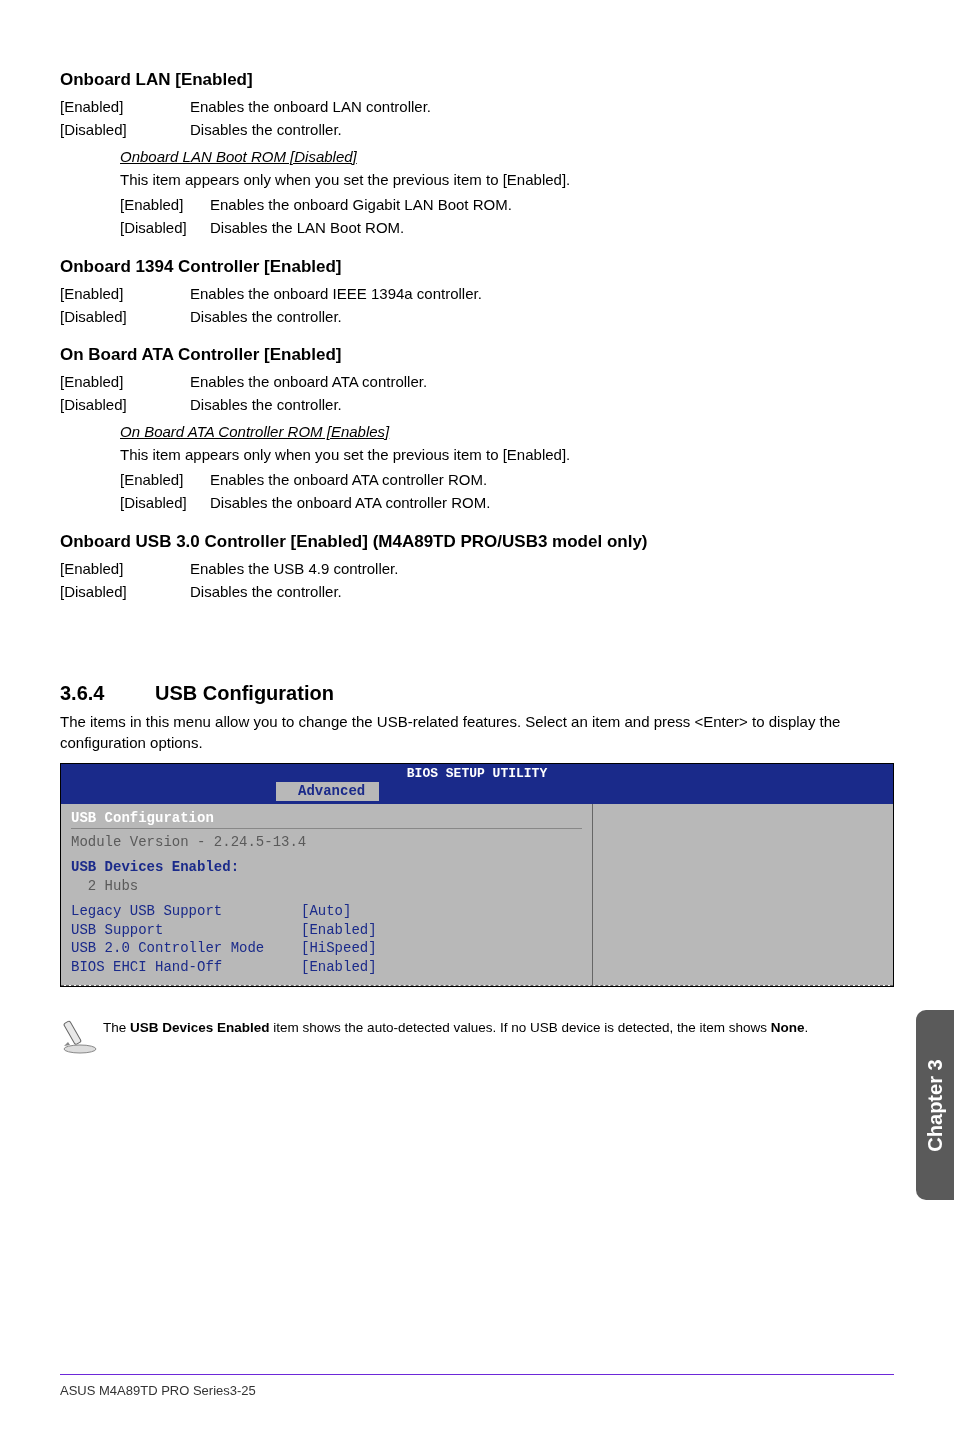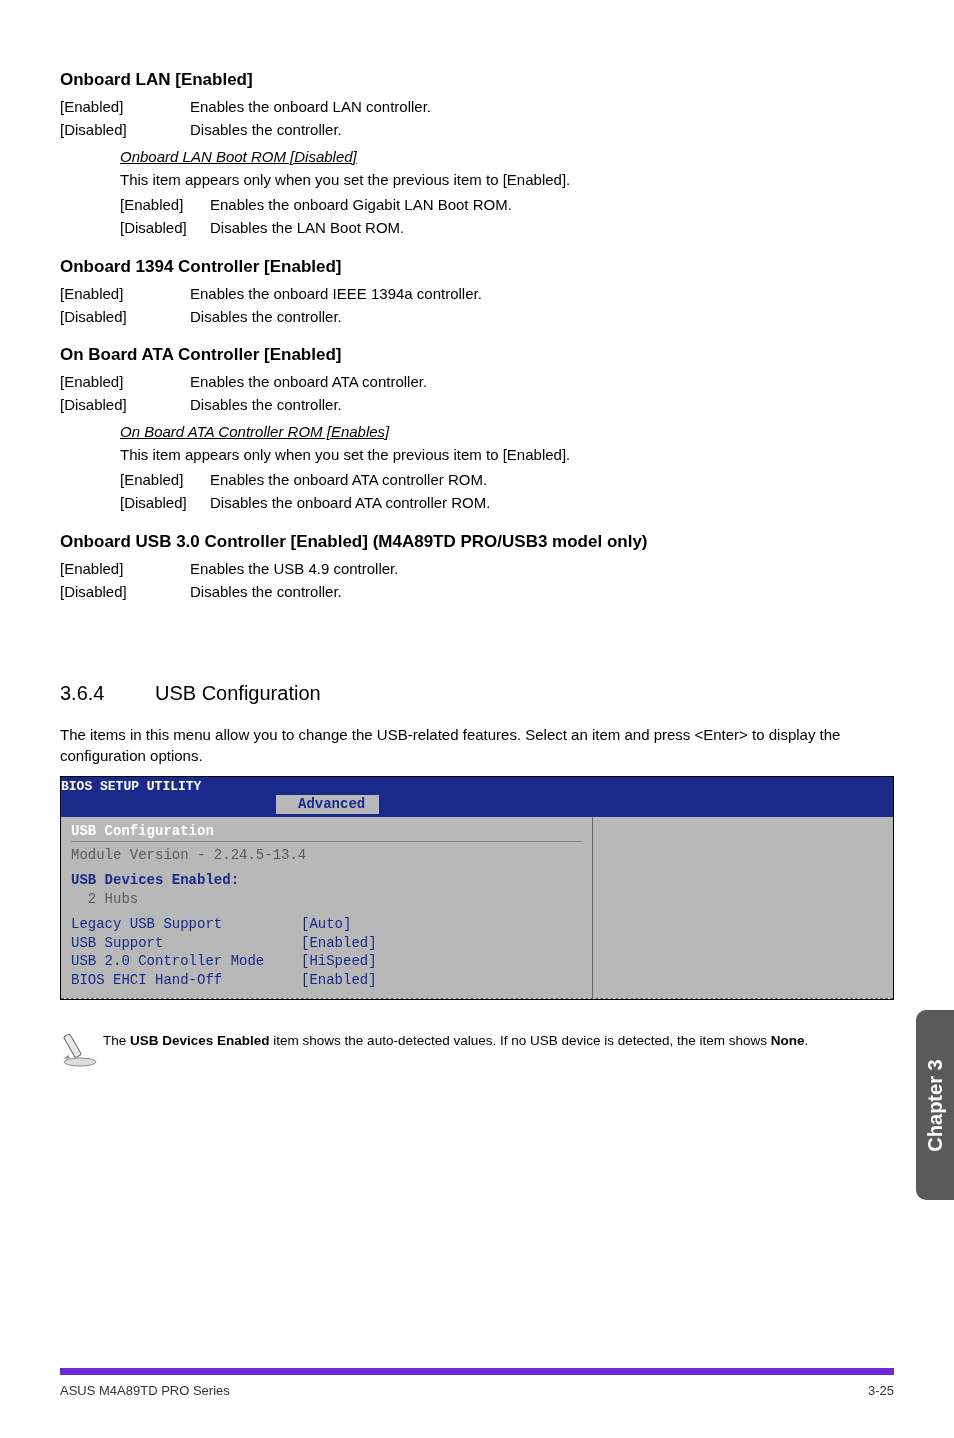--- a/index.html
+++ b/index.html
@@ -31,41 +31,42 @@
     text-decoration: underline;
     font-size: 15px;
     margin-bottom: 4px;
   }
   .sub-text { font-size: 15px; margin-bottom: 4px; line-height: 1.4; }
   .sub-kv { display: flex; font-size: 15px; line-height: 1.5; }
   .sub-kv .skey { width: 90px; flex-shrink: 0; }
   .sub-kv .sval { flex: 1; }
   .section-gap { margin-top: 18px; }
   .h2-heading {
-    font-weight: normal;
+    font-weight: bold;
     font-size: 20px;
-    margin-bottom: 19px;
+    margin-bottom: 6px;
   }
   .h2-num { display: inline-block; width: 95px; }
   .body-text { font-size: 15px; line-height: 1.4; margin-bottom: 10px; }
 
   .bios-box {
     border: 1px solid #000;
     background: #fff;
     font-family: "Courier New", monospace;
     font-size: 14px;
     margin-top: 6px;
   }
   .bios-header {
     background: #1a2a8a;
     color: #fff;
     height: 40px;
     position: relative;
   }
   .bios-title {
+    text-align: center;
     font-weight: bold;
     font-size: 13px;
     padding-top: 2px;
   }
   .bios-tab {
     position: absolute;
     left: 215px;
     top: 18px;
     background: #b8b8b8;
     color: #1a2a8a;
@@ -130,26 +131,25 @@
   .side-tab span {
     transform: rotate(-90deg);
     white-space: nowrap;
   }
 
   .footer {
     position: absolute;
     bottom: 40px;
     left: 60px;
     right: 60px;
-    border-top: 7px solid #6d28d9;
+    border-top: 1px solid #6d28d9;
     padding-top: 8px;
     font-size: 13px;
     color: #333;
     display: flex;
-    justify-content: space-between;
   }
 </style>
 </head>
 <body>
 
 <div>
   <div class="section-heading">Onboard LAN [Enabled]</div>
   <div class="kv-row">
     <div class="kv-key">[Enabled]</div>
     <div class="kv-val">Enables the onboard LAN controller.</div>

